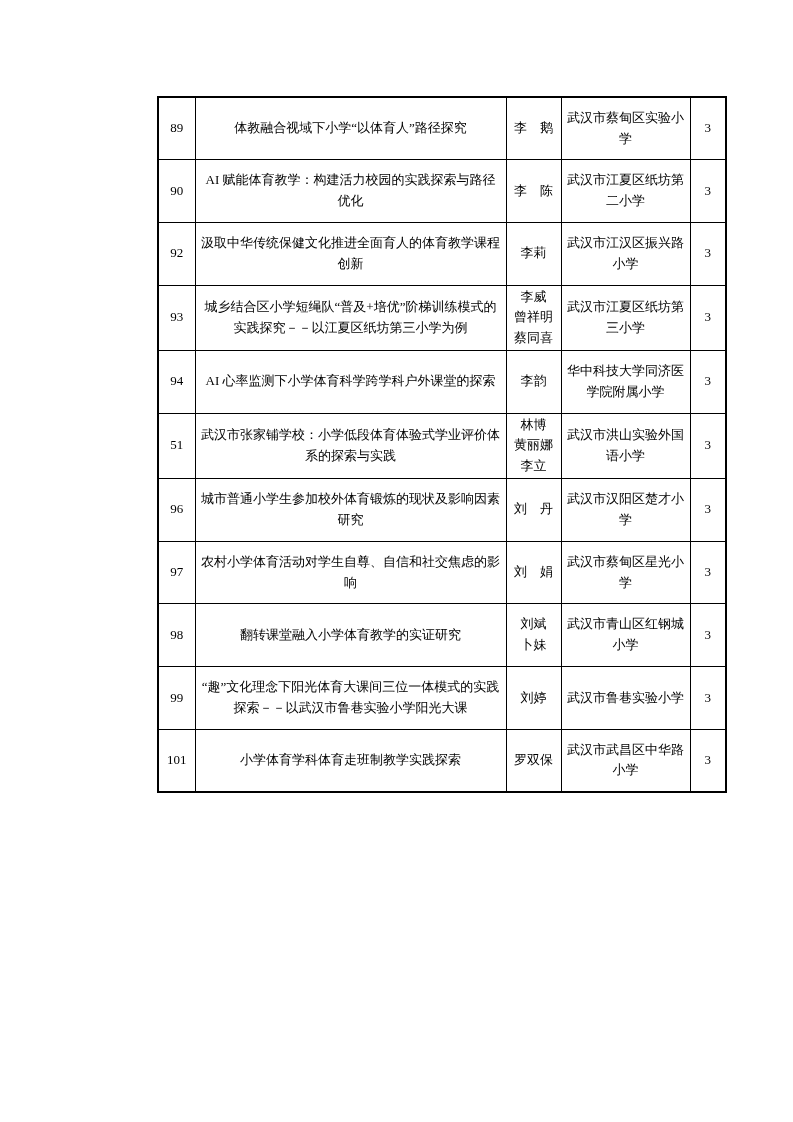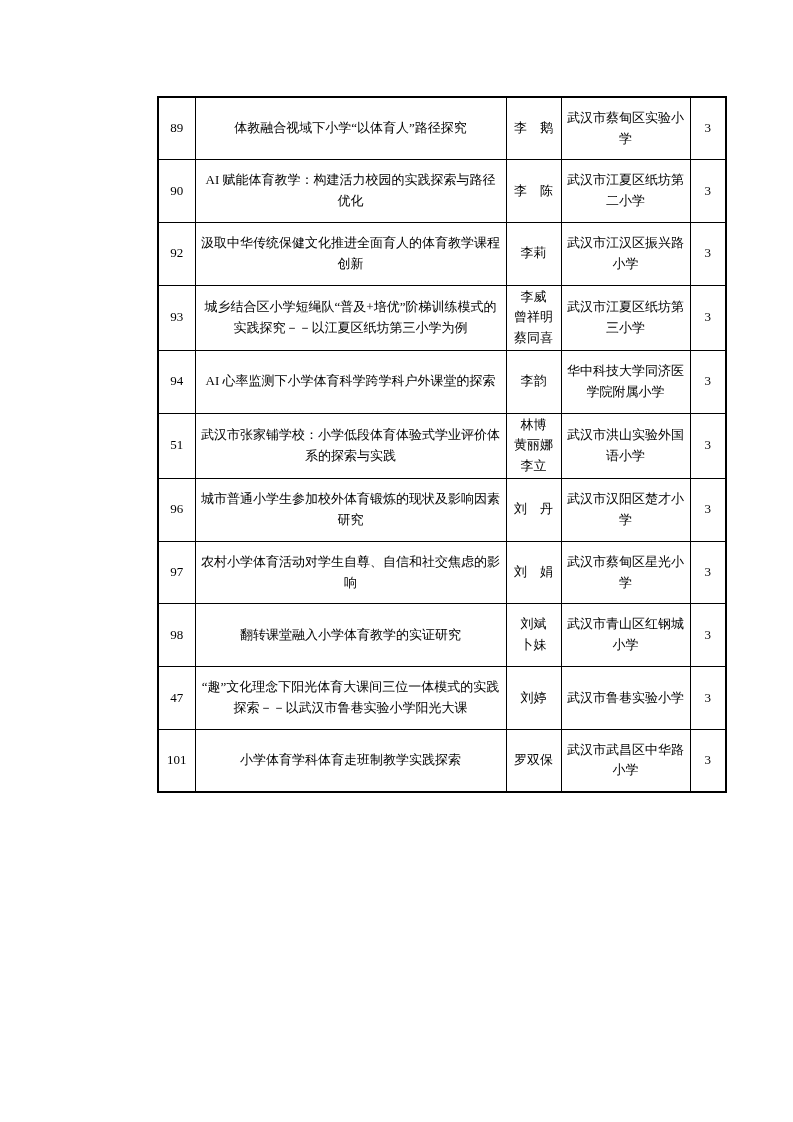--- a/index.html
+++ b/index.html
@@ -120,21 +120,21 @@
       </tr>
       <tr>
         <td class="col-number">98</td>
         <td class="col-title">翻转课堂融入小学体育教学的实证研究</td>
         <td class="col-authors">刘斌
 卜妹</td>
         <td class="col-school">武汉市青山区红钢城小学</td>
         <td class="col-score">3</td>
       </tr>
       <tr>
-        <td class="col-number">47</td>
+        <td class="col-number">99</td>
         <td class="col-title">“趣”文化理念下阳光体育大课间三位一体模式的实践探索－－以武汉市鲁巷实验小学阳光大课</td>
         <td class="col-authors">刘婷</td>
         <td class="col-school">武汉市鲁巷实验小学</td>
         <td class="col-score">3</td>
       </tr>
       <tr>
         <td class="col-number">101</td>
         <td class="col-title">小学体育学科体育走班制教学实践探索</td>
         <td class="col-authors">罗双保</td>
         <td class="col-school">武汉市武昌区中华路小学</td>

